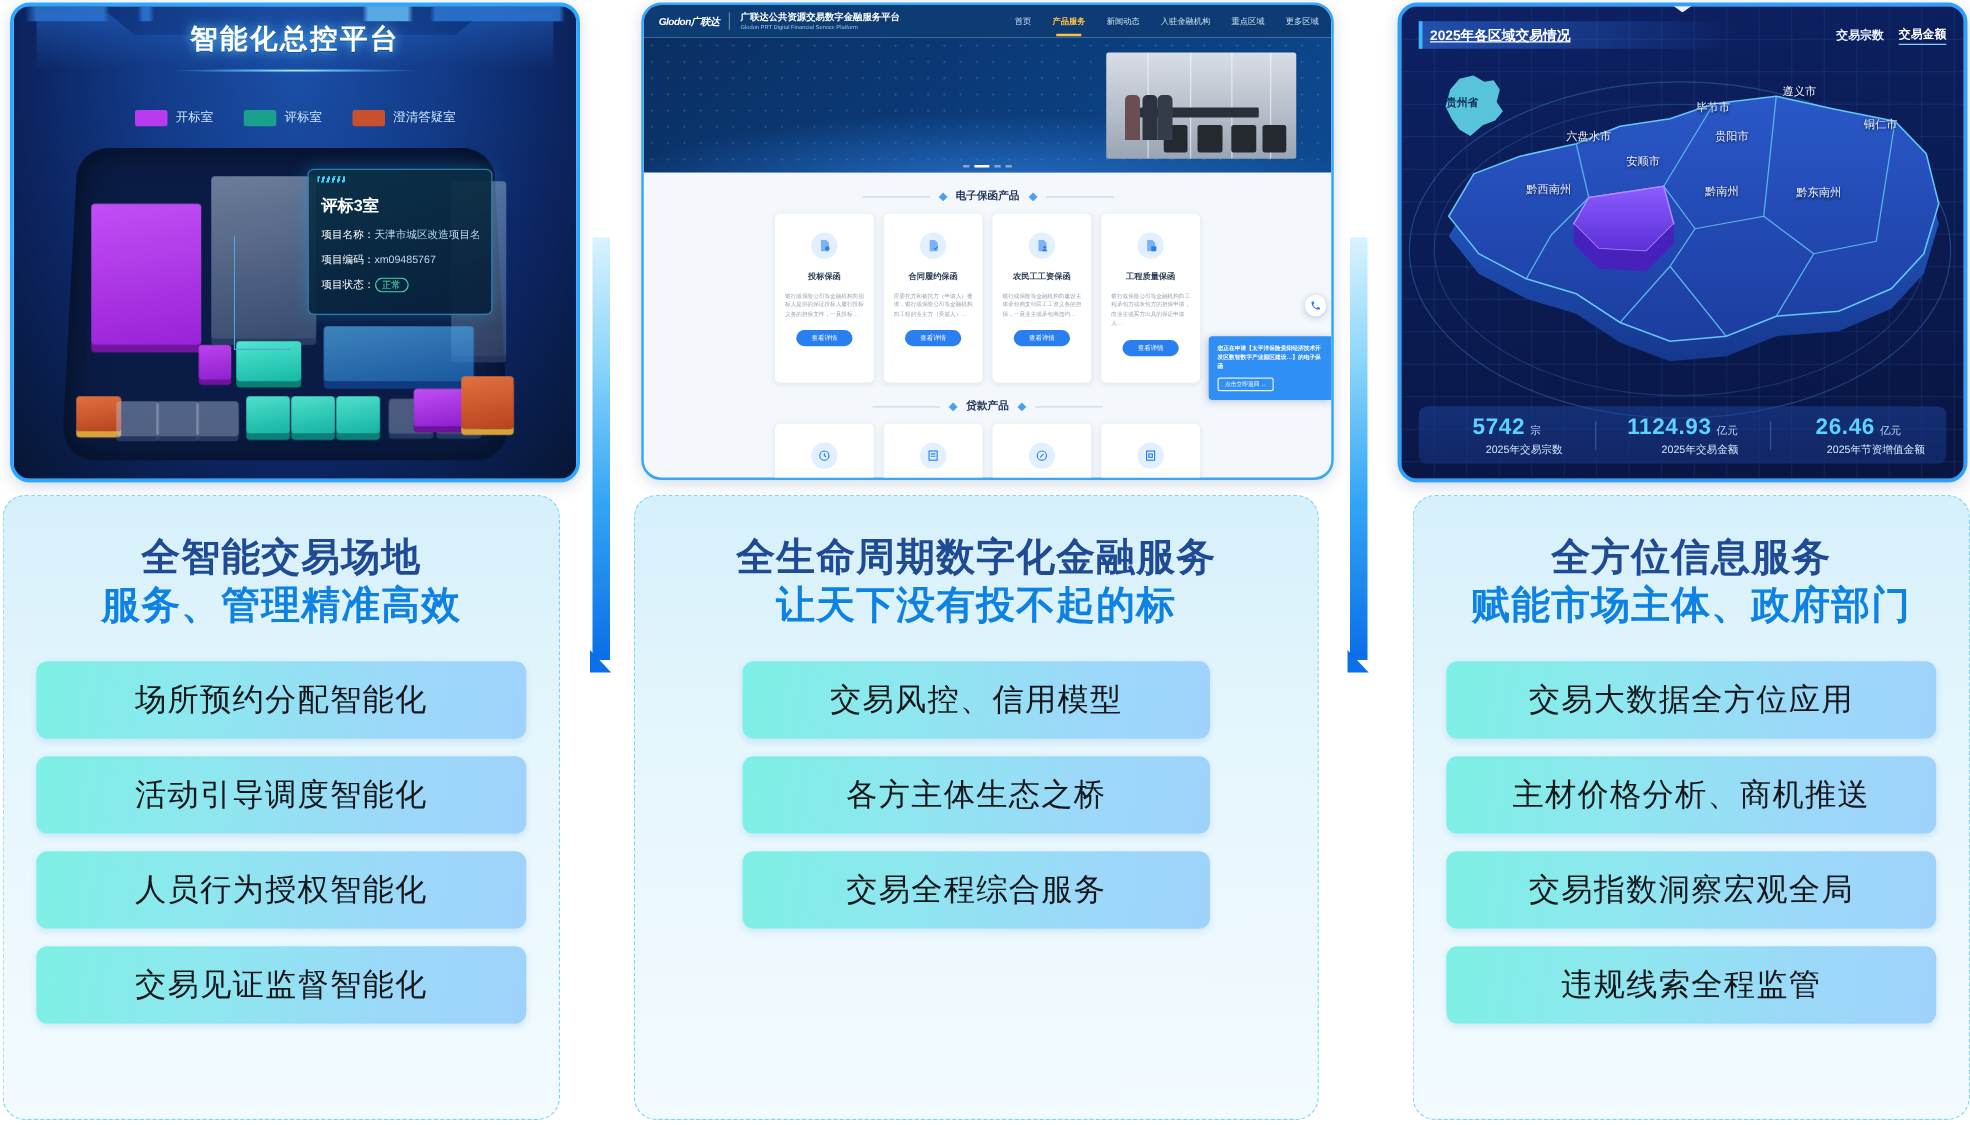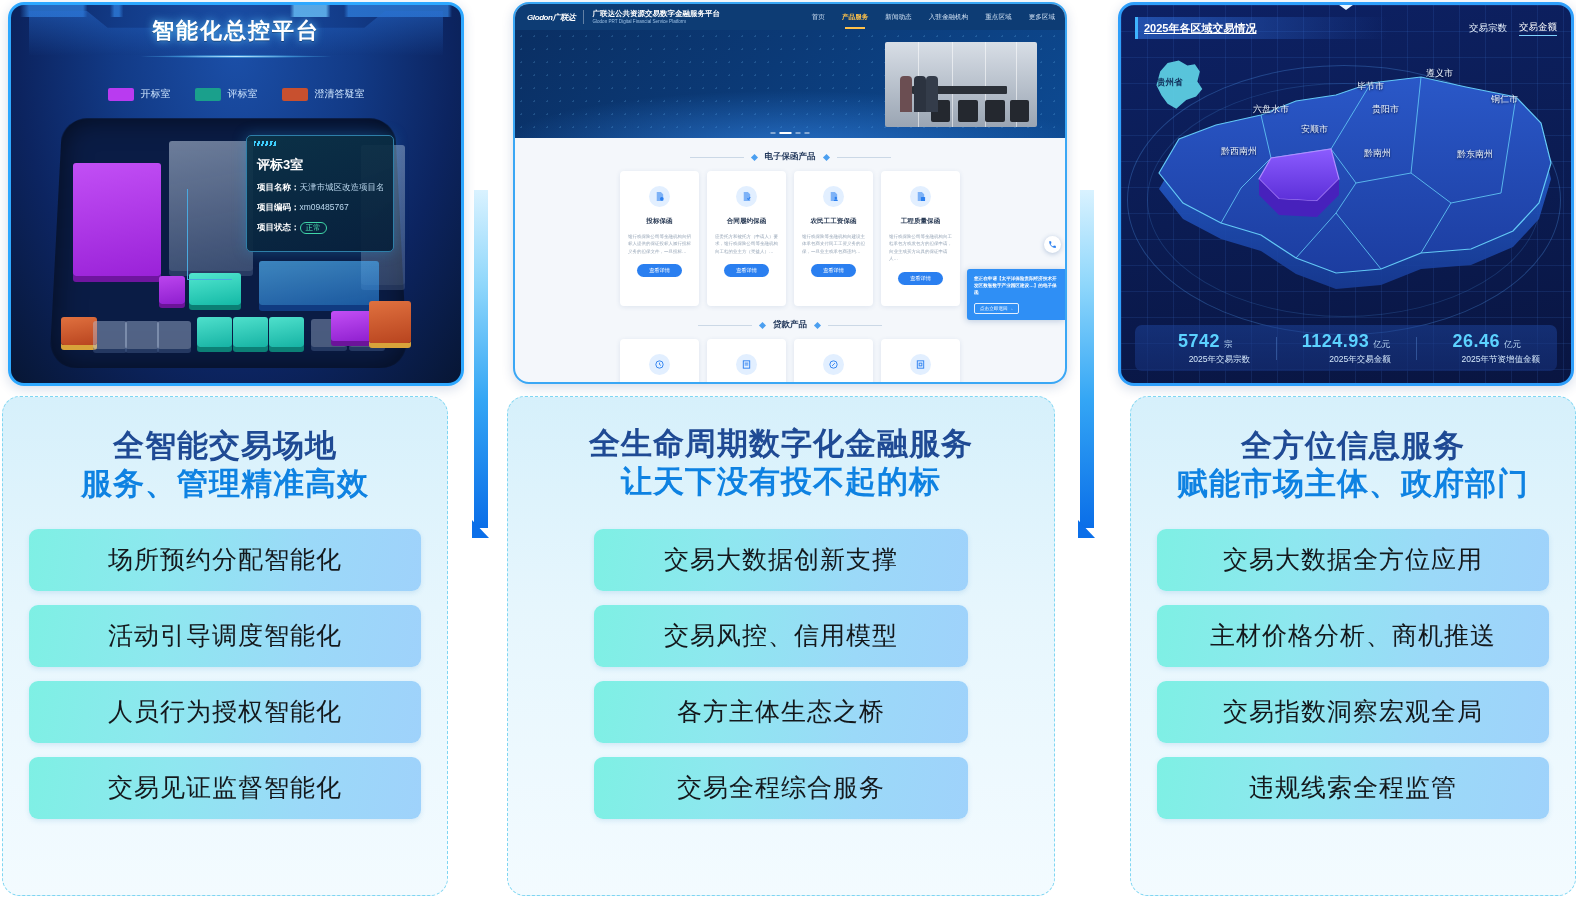--- a/index.html
+++ b/index.html
@@ -74,21 +74,21 @@
   .tooltip{
     position:absolute;left:235px;top:32px;width:148px;height:117px;
     background:linear-gradient(160deg,rgba(12,52,72,.93),rgba(8,32,60,.95));
     border:1px solid #2e7fa8;border-radius:5px;
     box-shadow:0 0 14px rgba(40,150,210,.35);padding:9px 10px;box-sizing:border-box;
   }
   .tooltip .corner{position:absolute;left:7px;top:5px;width:22px;height:5px;
     background:repeating-linear-gradient(105deg,#3fd0ff 0 2px,transparent 2px 4px);}
   .tooltip .tt-title{margin-top:11px;font-size:13px;font-weight:bold;color:#ffffff;}
   .tooltip .tt-row{margin-top:8px;font-size:8.5px;color:#bcd9ef;white-space:nowrap;overflow:hidden;}
-  .tooltip .tt-key{color:#ffffff;font-weight:bold;}
+  .tooltip .tt-key{color:#ffffff;font-weight:normal;}
   .tooltip .tt-badge{display:inline-block;border:1px solid #3fd6a8;border-radius:8px;
     padding:0 5px;color:#4fe3b4;font-size:7.5px;}
   .leader{position:absolute;border-left:1px solid #4aa9e0;border-bottom:1px solid #4aa9e0;}
 
   
   .p2{
     left:8px;width:550px;background:#f4f7fb;border:2px solid #3aa7f5;
   }
   .site-header{height:26px;background:#0d3c74;display:flex;align-items:center;position:relative;}
   .site-logo{font-size:8px;font-weight:bold;color:#fff;font-style:italic;padding-left:12px;letter-spacing:-.4px;}
@@ -156,21 +156,21 @@
     background-image:linear-gradient(rgba(70,130,230,.14) 1px,transparent 1px),
                      linear-gradient(90deg,rgba(70,130,230,.14) 1px,transparent 1px);
     background-size:26px 26px;}
   .map-head{position:absolute;left:14px;right:14px;top:12px;height:22px;
     display:flex;align-items:center;}
   .map-head .bar{position:absolute;left:0;top:0;bottom:0;width:3px;background:#3fb4ff;}
   .map-head .hbg{position:absolute;left:0;right:0;top:0;bottom:0;
     background:linear-gradient(90deg,rgba(52,120,235,.55),rgba(52,120,235,0) 60%);}
   .map-head .ht{position:relative;margin-left:9px;font-size:11px;font-weight:bold;color:#fff;text-decoration:underline;}
   .map-toggle{position:relative;margin-left:auto;display:flex;gap:12px;align-items:center;}
-  .map-toggle span{font-size:9.5px;font-weight:normal;color:#eaf4ff;}
+  .map-toggle span{font-size:9.5px;font-weight:bold;color:#eaf4ff;}
   .map-toggle span.on{color:#ffffff;border-bottom:1.5px solid #7fd3ff;padding-bottom:1px;}
   .mini-map{position:absolute;left:28px;top:48px;width:62px;height:62px;}
   .mini-map .lbl{position:absolute;left:8px;top:24px;font-size:8.5px;font-weight:bold;color:#0e2a55;}
   .radar{position:absolute;left:6px;top:60px;width:432px;height:268px;border-radius:50%;
     border:1px solid rgba(90,170,255,.28);}
   .radar2{position:absolute;left:26px;top:78px;width:392px;height:232px;border-radius:50%;
     border:1px solid rgba(90,170,255,.18);}
   .region-lbl{position:absolute;font-size:9px;color:#eef6ff;text-shadow:0 1px 2px rgba(0,10,40,.9);white-space:nowrap;}
   .stats{position:absolute;left:14px;right:14px;bottom:12px;height:46px;
     background:linear-gradient(180deg,rgba(30,70,160,.5),rgba(20,45,115,.7));
@@ -196,21 +196,21 @@
   .arrow-2 .shaft{height:338px;}
   .arrow-2 .head{top:330px;}
 
   
   .lower{
     position:absolute;left:2px;top:396px;width:446px;height:500px;
     background:linear-gradient(180deg,#d6f0fb 0%,#e6f6fd 42%,#f3fbff 100%);
     border:1.5px dashed #7fd6f2;border-radius:18px;box-sizing:border-box;
     padding:30px 26px 0;
   }
-  .lower-2{width:548px;font-family:Liberation Mono, monospace;}
+  .lower-2{width:548px;}
   .lw-title{text-align:center;line-height:1.22;}
   .lw-l1{font-size:31px;font-weight:bold;color:#1f4a94;letter-spacing:1px;}
   .lw-l2{font-size:31px;font-weight:bold;color:#0e82e2;letter-spacing:1px;}
   .lw-list{margin-top:26px;display:flex;flex-direction:column;gap:14px;}
   .lw-item{
     height:62px;border-radius:9px;display:flex;align-items:center;justify-content:center;
     background:linear-gradient(100deg,#7ef0e4 0%,#8ee7ef 35%,#9bd9f8 70%,#9fd2fb 100%);
     box-shadow:0 2px 5px rgba(60,140,200,.16);
     font-size:25px;color:#14181c;letter-spacing:1px;
   }
@@ -467,21 +467,20 @@
         <div class="bt">点击立即退回 →</div>
       </div>
     </div>
 
     <div class="lower lower-2">
       <div class="lw-title">
         <div class="lw-l1">全生命周期数字化金融服务</div>
         <div class="lw-l2">让天下没有投不起的标</div>
       </div>
       <div class="lw-list" style="padding:0 60px;">
-        <div class="lw-item">交易大数据创新支撑</div>
         <div class="lw-item">交易风控、信用模型</div>
         <div class="lw-item">各方主体生态之桥</div>
         <div class="lw-item">交易全程综合服务</div>
       </div>
     </div>
   </div>
 
   <div class="col col-3">
 
     <div class="screen p3">
@@ -549,21 +548,21 @@
       </svg>
 
       <div class="region-lbl" style="left:236px;top:75px;">毕节市</div>
       <div class="region-lbl" style="left:305px;top:62px;">遵义市</div>
       <div class="region-lbl" style="left:370px;top:88px;">铜仁市</div>
       <div class="region-lbl" style="left:132px;top:98px;">六盘水市</div>
       <div class="region-lbl" style="left:251px;top:98px;">贵阳市</div>
       <div class="region-lbl" style="left:180px;top:118px;">安顺市</div>
       <div class="region-lbl" style="left:100px;top:140px;">黔西南州</div>
       <div class="region-lbl" style="left:243px;top:142px;">黔南州</div>
-      <div class="region-lbl" style="left:336px;top:143px;">黔东南州</div>
+      <div class="region-lbl" style="left:316px;top:143px;">黔东南州</div>
 
       <div class="stats">
         <div class="stat">
           <span class="v">5742</span><span class="u">宗</span>
           <div class="c">2025年交易宗数</div>
         </div>
         <div class="stat">
           <span class="v">1124.93</span><span class="u">亿元</span>
           <div class="c">2025年交易金额</div>
         </div>

